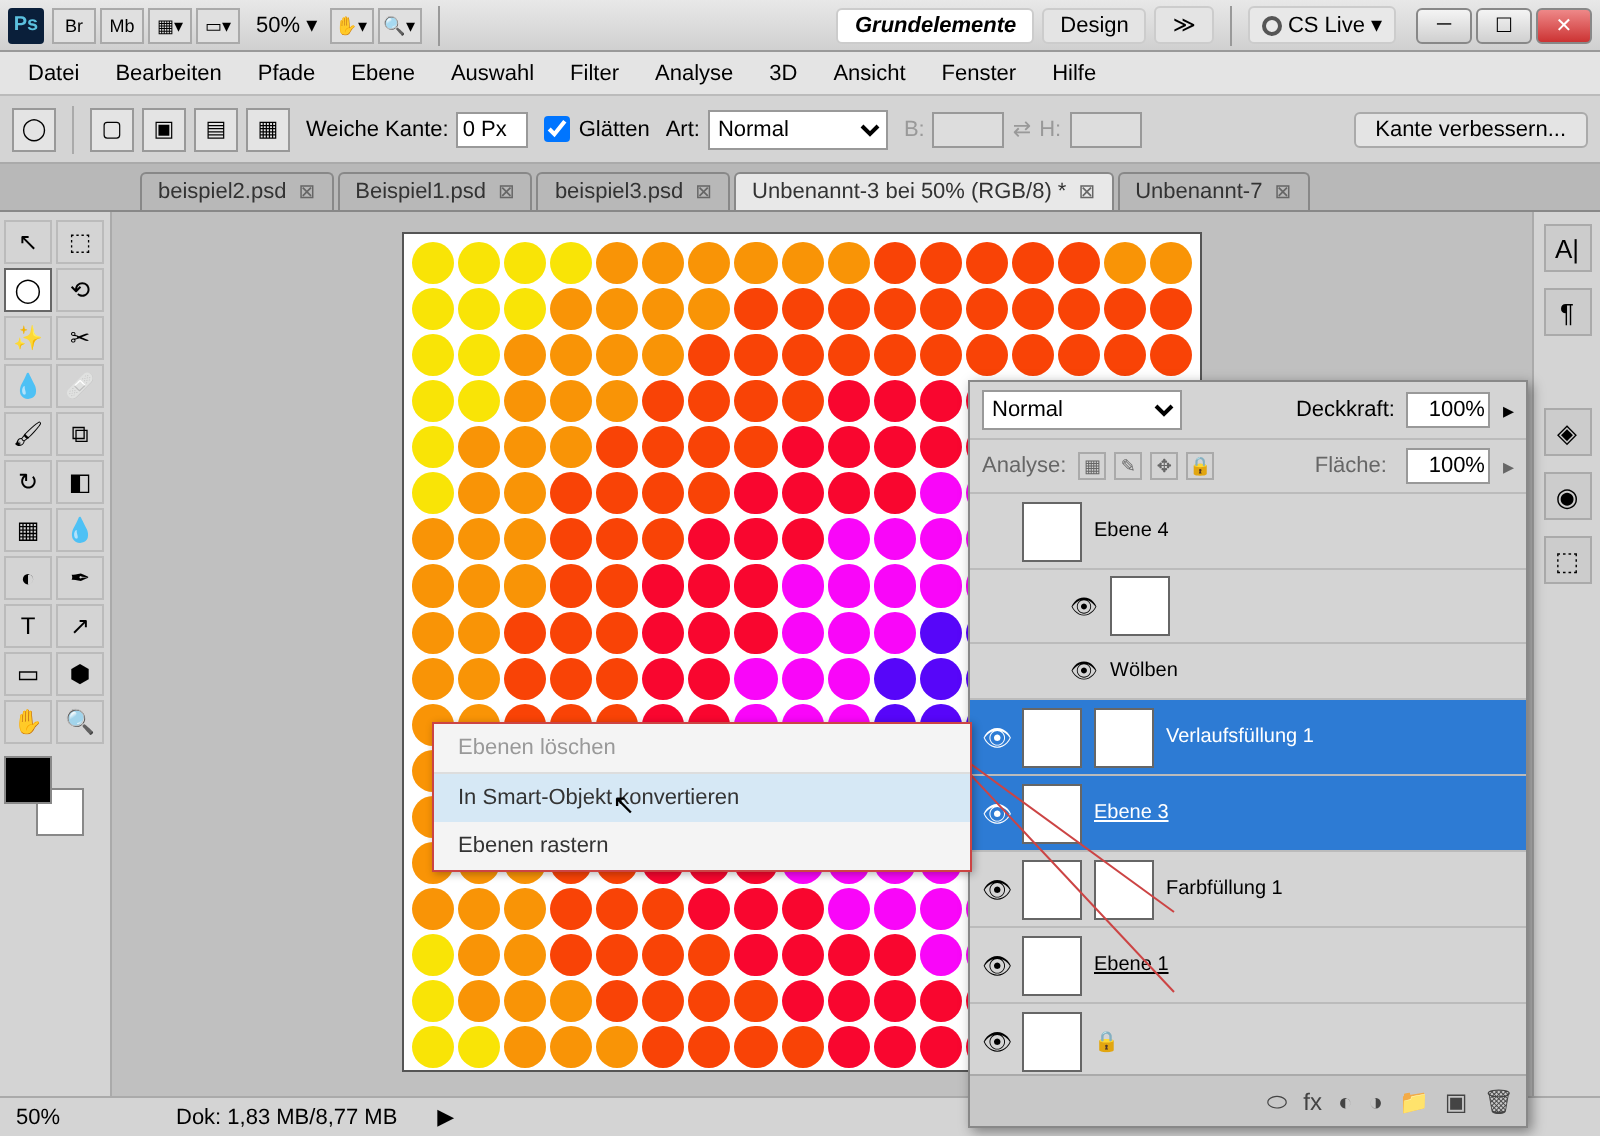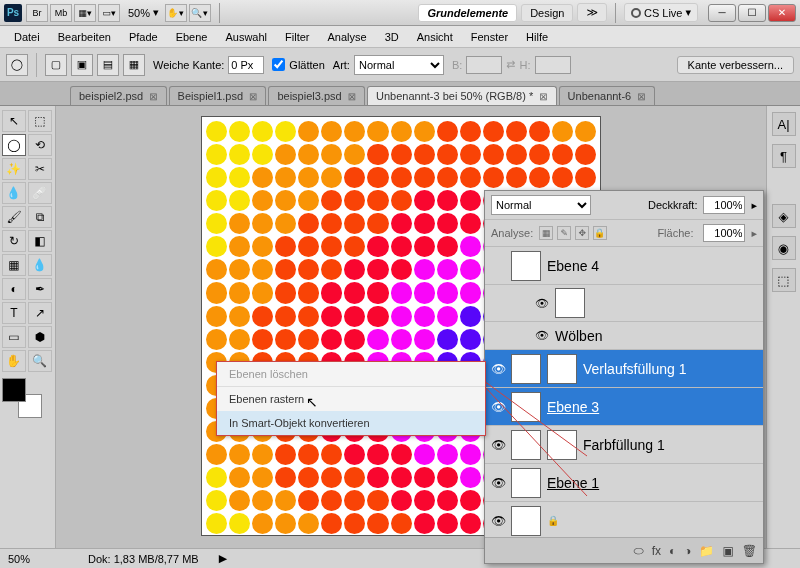--- a/index.html
+++ b/index.html
@@ -76,21 +76,21 @@
 .lp-row2 { display: flex; align-items: center; padding: 4px 6px; gap: 6px; border-bottom: 1px solid #bbb; font-size: 11px; color: #666; }
 .lp-row2 .icons { display: flex; gap: 4px; }
 .lp-row2 .icons span { width: 14px; height: 14px; border: 1px solid #aaa; font-size: 9px; display: flex; align-items: center; justify-content: center; }
 .lp-row2 input { width: 42px; height: 18px; font-size: 11px; border: 1px solid #999; text-align: right; padding-right: 2px; margin-left: 4px;}
 .lp-list { max-height: 290px; overflow: hidden; background: #d4d4d4; position: relative; }
 .layer { display: flex; align-items: center; padding: 3px 6px; gap: 6px; border-bottom: 1px solid #bbb; min-height: 38px; }
 .layer.sel { background: #2d7bd4; color: #fff; }
 .layer .eye { width: 14px; font-size: 12px; }
 .layer .thumb { width: 30px; height: 30px; border: 1px solid #666; background: #fff; flex-shrink: 0; }
 .layer .mask { width: 30px; height: 30px; border: 1px solid #666; background: #fff; flex-shrink: 0; }
-.layer .lname { flex: 1; font-size: 14px; }
+.layer .lname { flex: 1; font-size: 10px; }
 .layer.indent { padding-left: 50px; min-height: 28px; }
 .layer.indent .eye { font-size: 11px; }
 .layer .lock { font-size: 10px; }
 .lp-bottom { display: flex; align-items: center; justify-content: flex-end; padding: 4px 6px; gap: 8px; border-top: 1px solid #aaa; background: #c8c8c8; height: 26px; }
 .lp-bottom span { font-size: 12px; color: #444; }
 
 
 .rightstrip { width: 34px; background: #d4d4d4; border-left: 1px solid #aaa; display: flex; flex-direction: column; align-items: center; padding-top: 6px; gap: 8px; }
 .rightstrip .ricon { width: 24px; height: 24px; border: 1px solid #aaa; background: #ccc; display:flex; align-items:center; justify-content:center; font-size:13px;}
 
@@ -198,21 +198,21 @@
     </div>
     <div class="doctab">
       <span>beispiel3.psd</span>
       <span class="x">⊠</span>
     </div>
     <div class="doctab active">
       <span>Unbenannt-3 bei 50% (RGB/8) *</span>
       <span class="x">⊠</span>
     </div>
     <div class="doctab">
-      <span>Unbenannt-6</span>
+      <span>Unbenannt-7</span>
       <span class="x">⊠</span>
     </div>
   </div>
 
 <div class="main">
   <div class="toolbox">
     <div class="trow">
         <div class="tool">↖</div>
         <div class="tool">⬚</div>
       </div>
@@ -569,22 +569,22 @@
           <div style="background: rgb(249, 6, 47);"></div>
           <div style="background: rgb(249, 6, 47);"></div>
           <div style="background: rgb(249, 6, 47);"></div>
           <div style="background: rgb(249, 6, 47);"></div>
           <div style="background: rgb(249, 67, 6);"></div>
         </div>
     </div>
 
     <div class="ctxmenu">
       <div class="ctxitem dim">Ebenen löschen</div>
+      <div class="ctxitem hov">In Smart-Objekt konvertieren</div>
       <div class="ctxitem">Ebenen rastern</div>
-      <div class="ctxitem hov">In Smart-Objekt konvertieren</div>
     </div>
     <div class="cursor">↖</div>
 
     <svg class="lines" width="800" height="500" style="left:0;top:0">
       <line x1="428" y1="275" x2="531" y2="350" stroke="#c44" stroke-width="1"></line>
       <line x1="428" y1="280" x2="531" y2="390" stroke="#c44" stroke-width="1"></line>
     </svg>
   </div>
 
   <div class="rightstrip">

